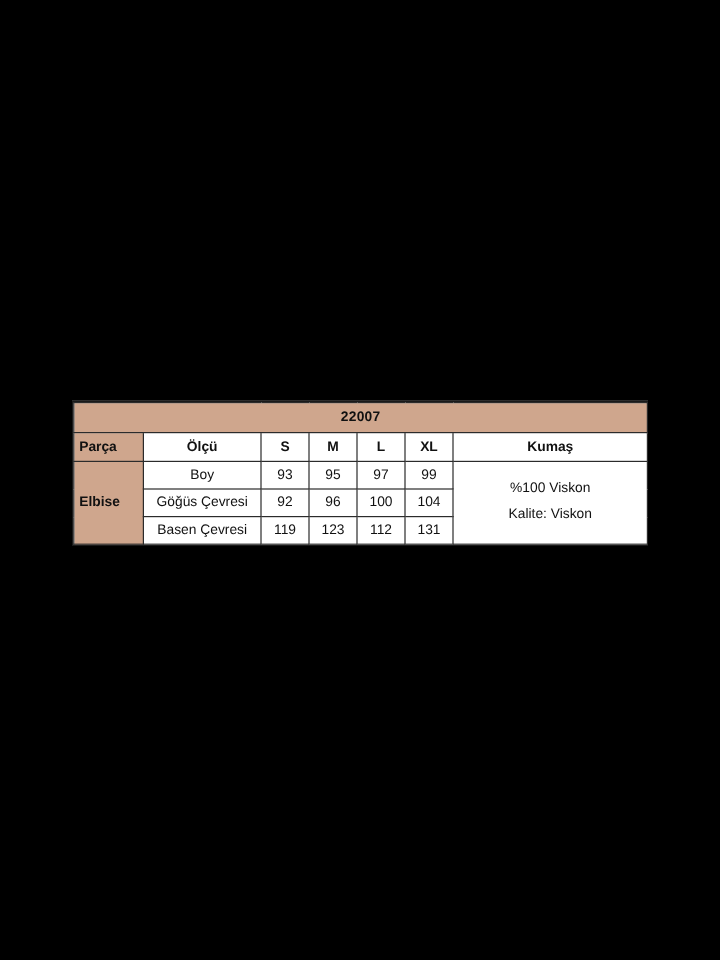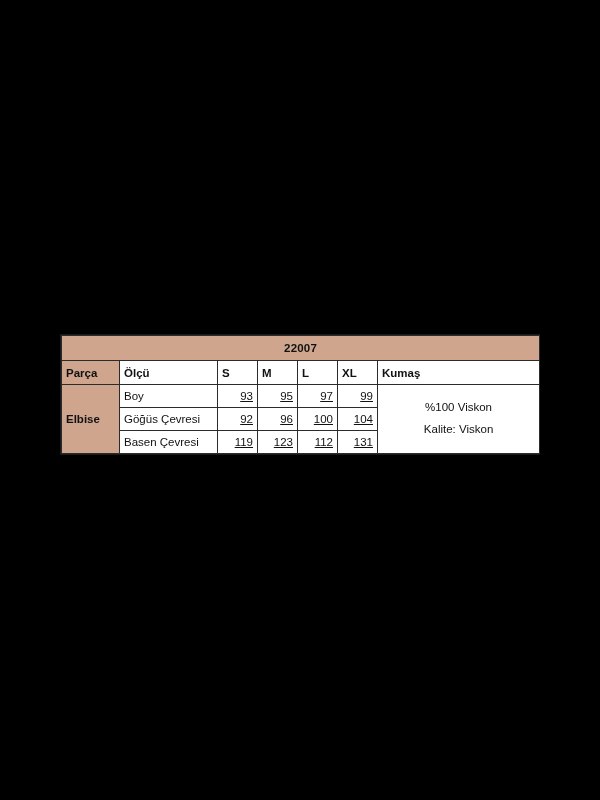--- a/index.html
+++ b/index.html
@@ -44,45 +44,44 @@
   }
   .title-cell {
     background: #cfa68d !important;
     text-align: center;
     font-weight: bold;
     font-size: 12.5px;
     height: 24px !important;
     letter-spacing: 0.2px;
   }
   .hdr {
-    text-align: left;
+    text-align: center;
     font-weight: bold;
     font-size: 12px;
     height: 23px !important;
   }
   .hdr-parca {
     background: #cfa68d !important;
     text-align: left;
     font-weight: bold;
     font-size: 12px;
   }
   .part-cell {
     background: #cfa68d !important;
     font-weight: bold;
     font-size: 12px;
   }
   .meas-label {
-    text-align: left;
+    text-align: center;
     padding-left: 6px;
     font-size: 11.5px;
   }
   .num {
-    text-align: right;
+    text-align: center;
     font-size: 11.5px;
-    text-decoration: underline;
   }
   .fabric-cell {
     vertical-align: middle;
     padding-left: 6px;
     font-size: 11.5px;
     line-height: 1.9;
     text-align: center;
   }
   .fabric-line {
     display: block;

